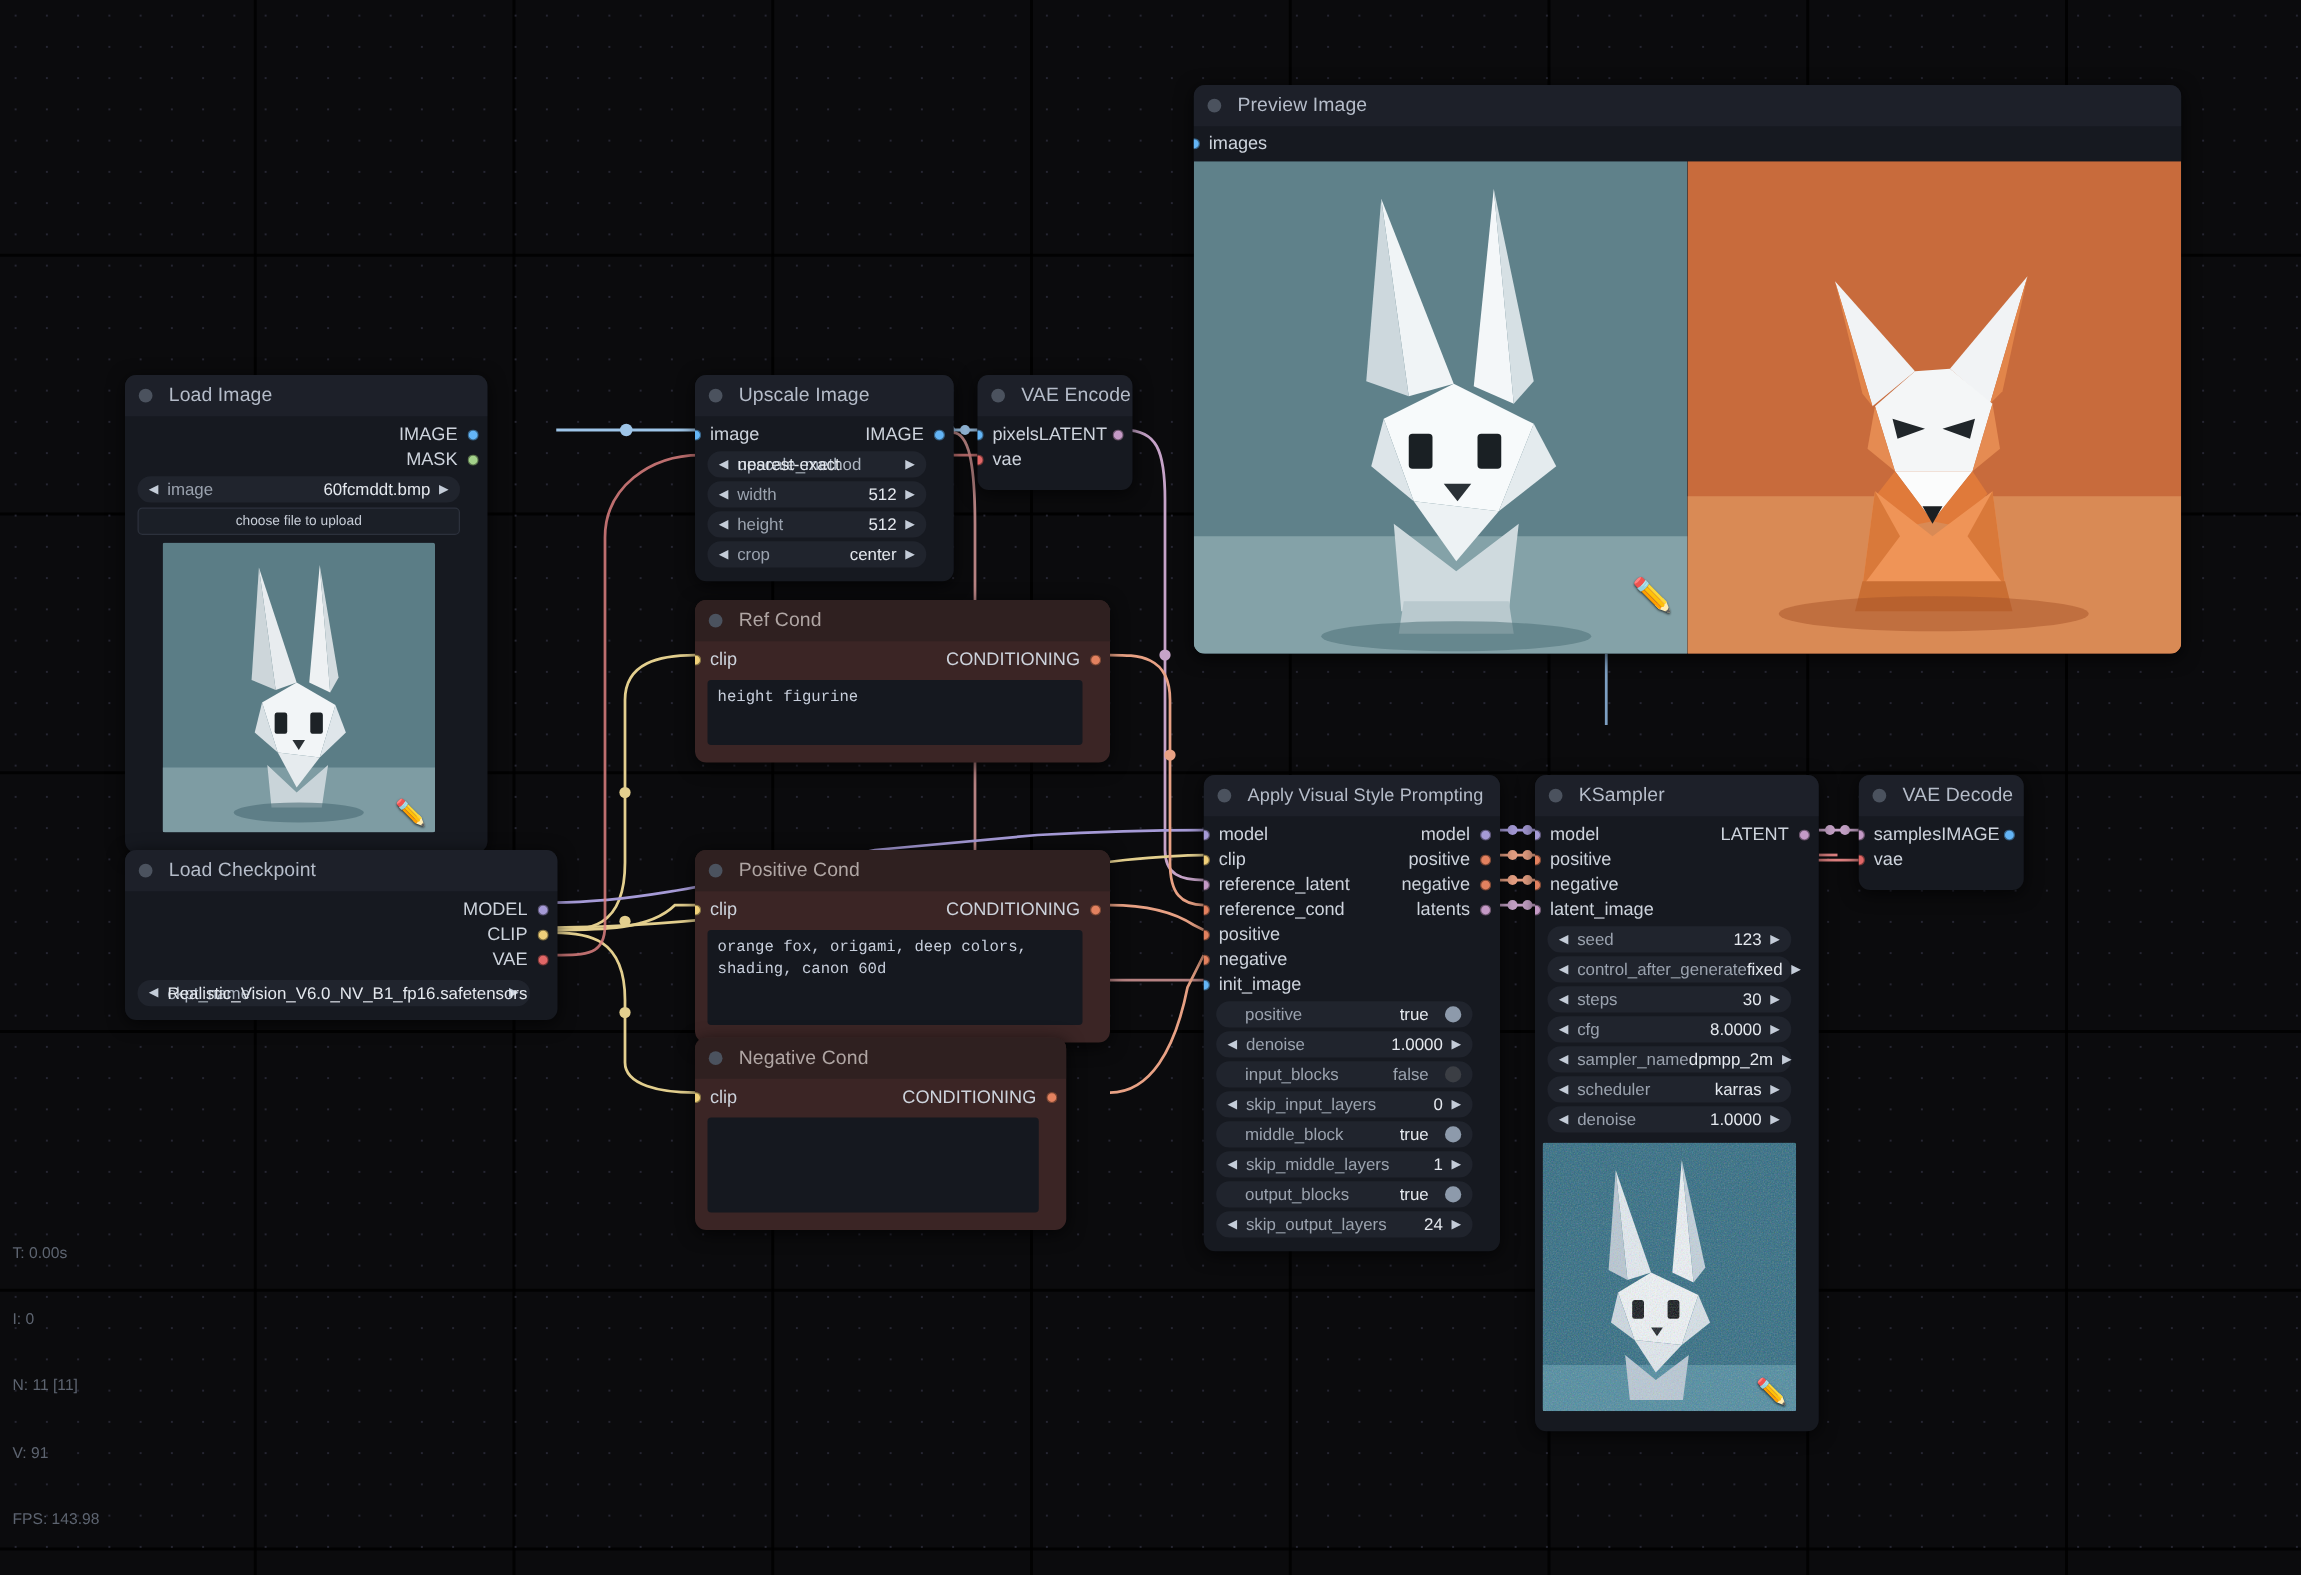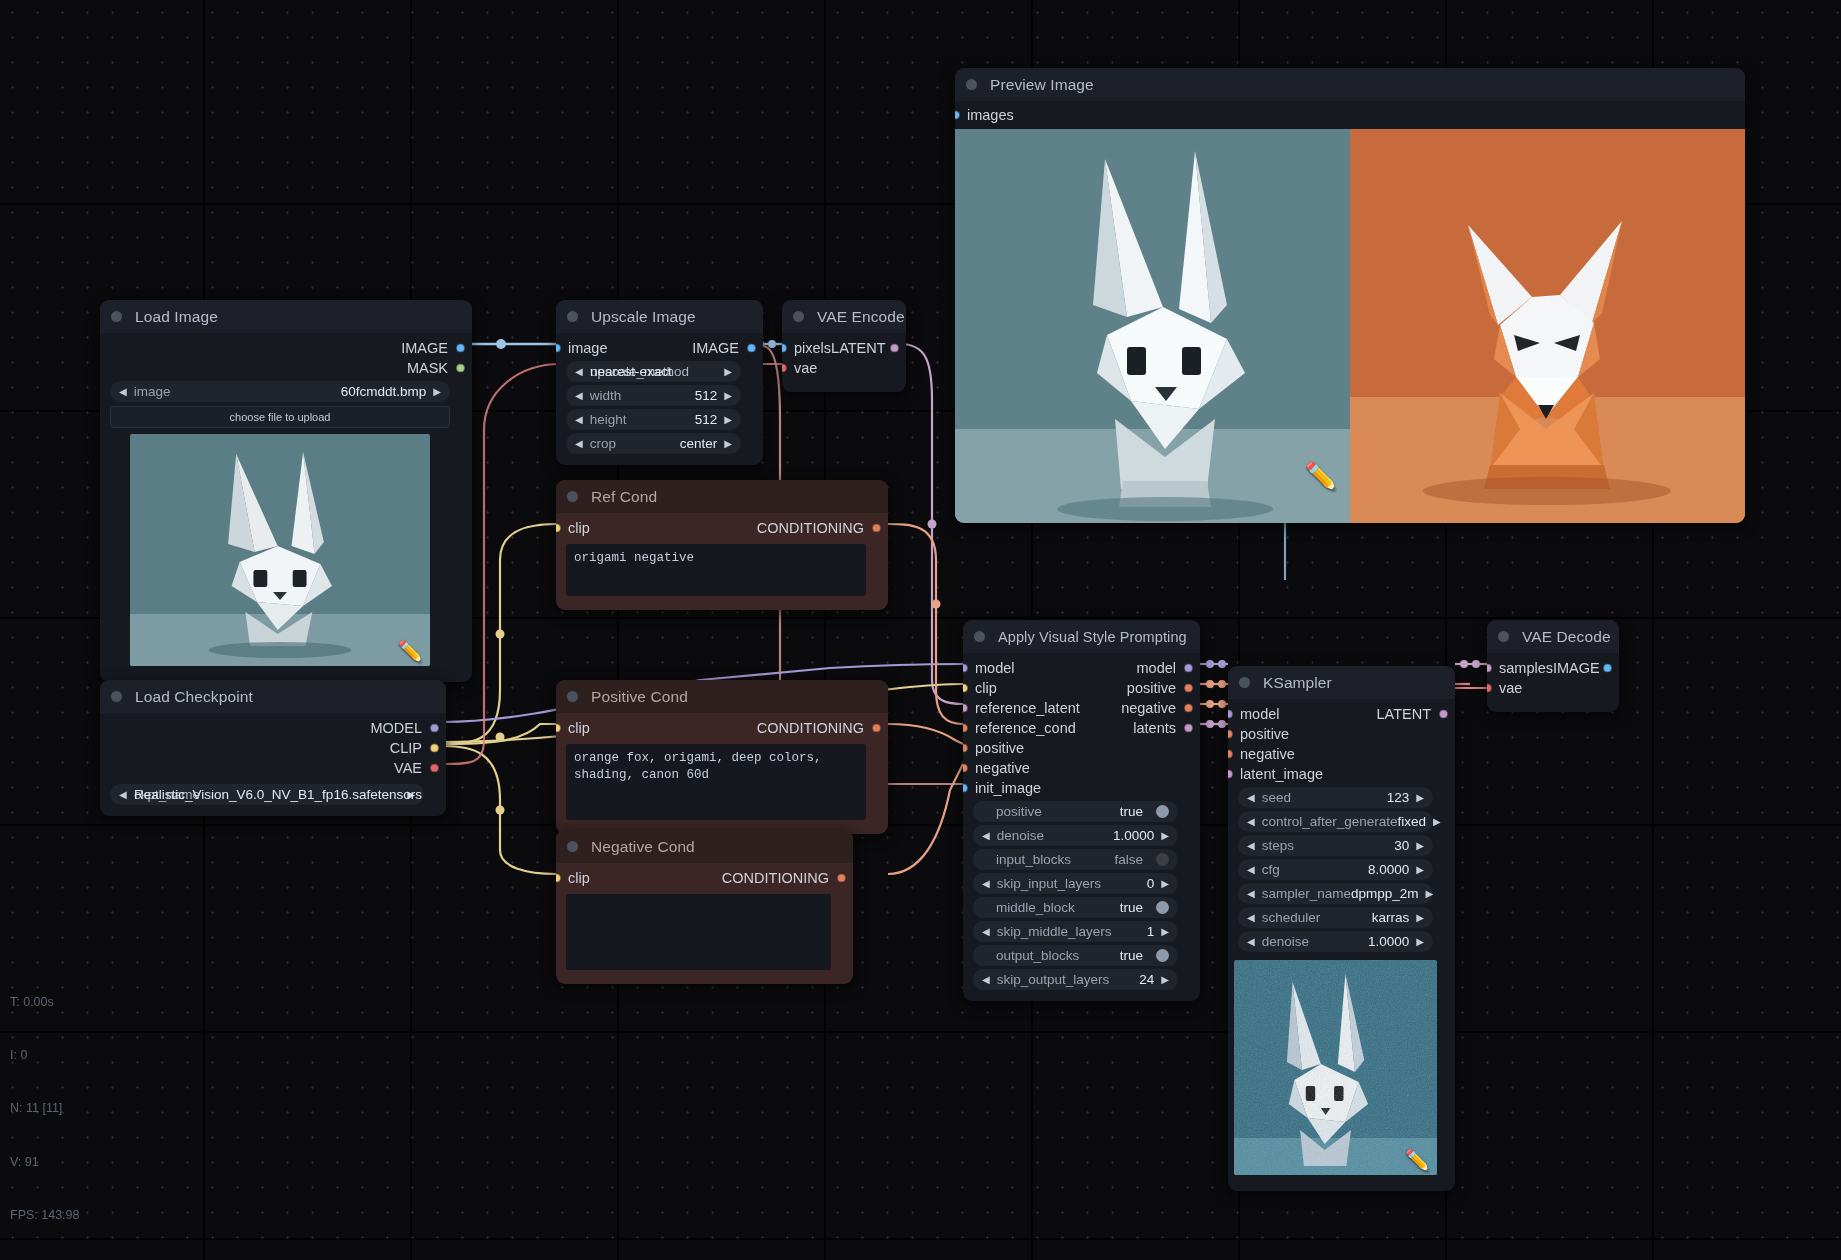--- a/index.html
+++ b/index.html
@@ -209,21 +209,21 @@
 
     <path d="M 1455 664 C 1470 664, 1478 664, 1487 664" stroke="#c6a3c8" stroke-width="2.2" fill="none"></path>
     <circle cx="1464" cy="664" r="4" fill="#c6a3c8"></circle>
     <circle cx="1476" cy="664" r="4" fill="#c6a3c8"></circle>
 
     <path d="M 1618 664 C 1640 664, 1650 640, 1650 590 L 1650 200 C 1650 160, 1400 140, 1285 135" stroke="#9ec5e8" stroke-width="2" fill="none" opacity="0"></path>
     <path d="M 1285 120 L 1285 580" stroke="#7d9fc2" stroke-width="2.2" fill="none"></path>
     <path d="M 1285 580 C 1285 600, 1300 608, 1320 612" stroke="#7d9fc2" stroke-width="2.2" fill="none" opacity="0"></path>
   </svg>
 
-  <div class="node" id="n-load-image" style="left:100px; top:300px; width:372px;">
+  <div class="node" id="n-load-image" style="left:100px; top:300px; width:290px;">
     <div class="node-title">
       <span class="dot-title"></span>
       <span>Load Image</span>
     </div>
     <div class="node-body">
       <div class="slot-row right">
         <span class="slot-out">
             <span>IMAGE</span>
           </span>
         <span class="port out p-image"></span>
@@ -398,21 +398,21 @@
       <div class="slot-row both">
         <span class="port in p-clip"></span>
         <span class="slot-in">
             <span>clip</span>
           </span>
         <span class="slot-out">
             <span>CONDITIONING</span>
           </span>
         <span class="port out p-cond"></span>
       </div>
-      <div class="textbox">origami negative</div>
+      <div class="textbox">height figurine</div>
     </div>
   </div>
 
   <div class="node cond" id="n-pos-cond" style="left:556px; top:680px; width:332px;">
     <div class="node-title">
       <span class="dot-title"></span>
       <span>Positive Cond</span>
     </div>
     <div class="node-body">
       <div class="slot-row both">
@@ -578,21 +578,21 @@
           <span class="wname">skip_output_layers</span>
         </span>
         <span class="right-grp">
           <span class="wval">24</span>
           <span class="arrow">▶</span>
         </span>
       </div>
     </div>
   </div>
 
-  <div class="node" id="n-ksampler" style="left:1228px; top:620px; width:227px;margin-top:46px;">
+  <div class="node" id="n-ksampler" style="left:1228px; top:620px; width:227px;">
     <div class="node-title">
       <span class="dot-title"></span>
       <span>KSampler</span>
     </div>
     <div class="node-body">
       <div class="slot-row both">
         <span class="port in p-model"></span>
         <span class="slot-in">
             <span>model</span>
           </span>

